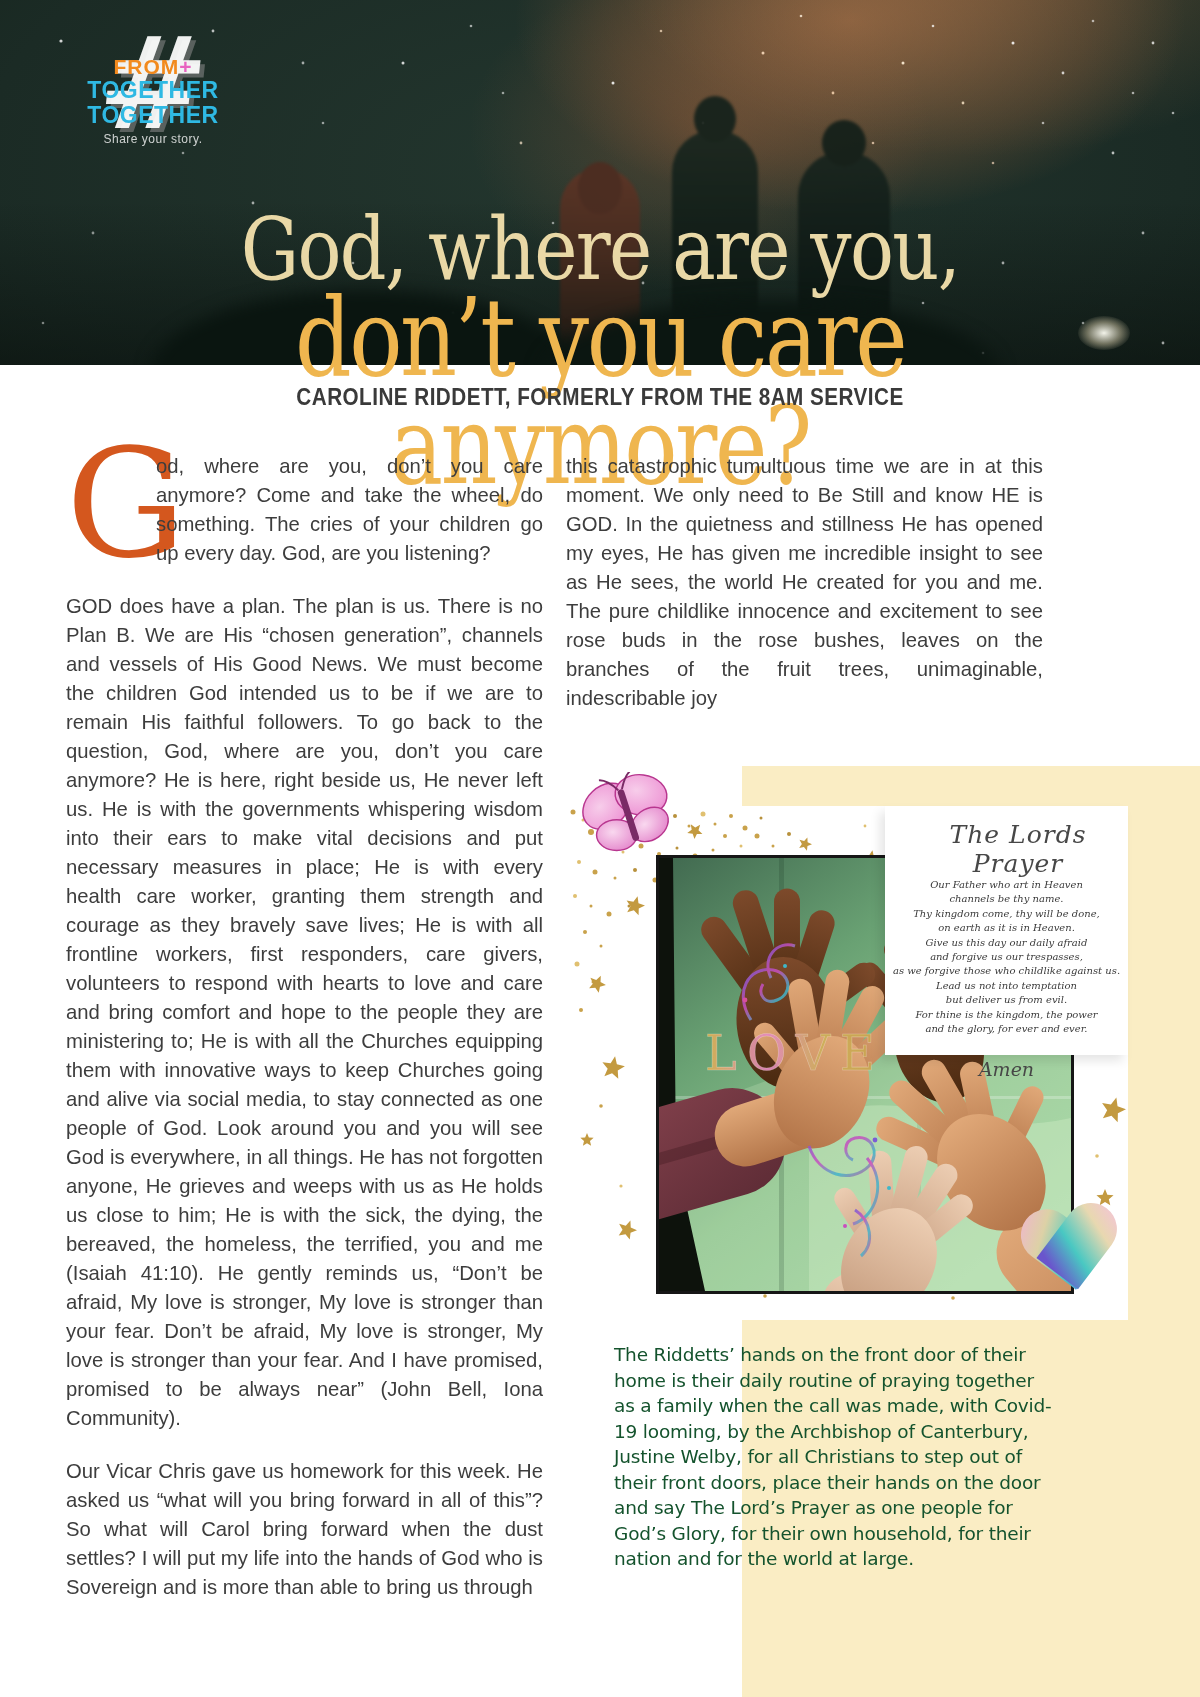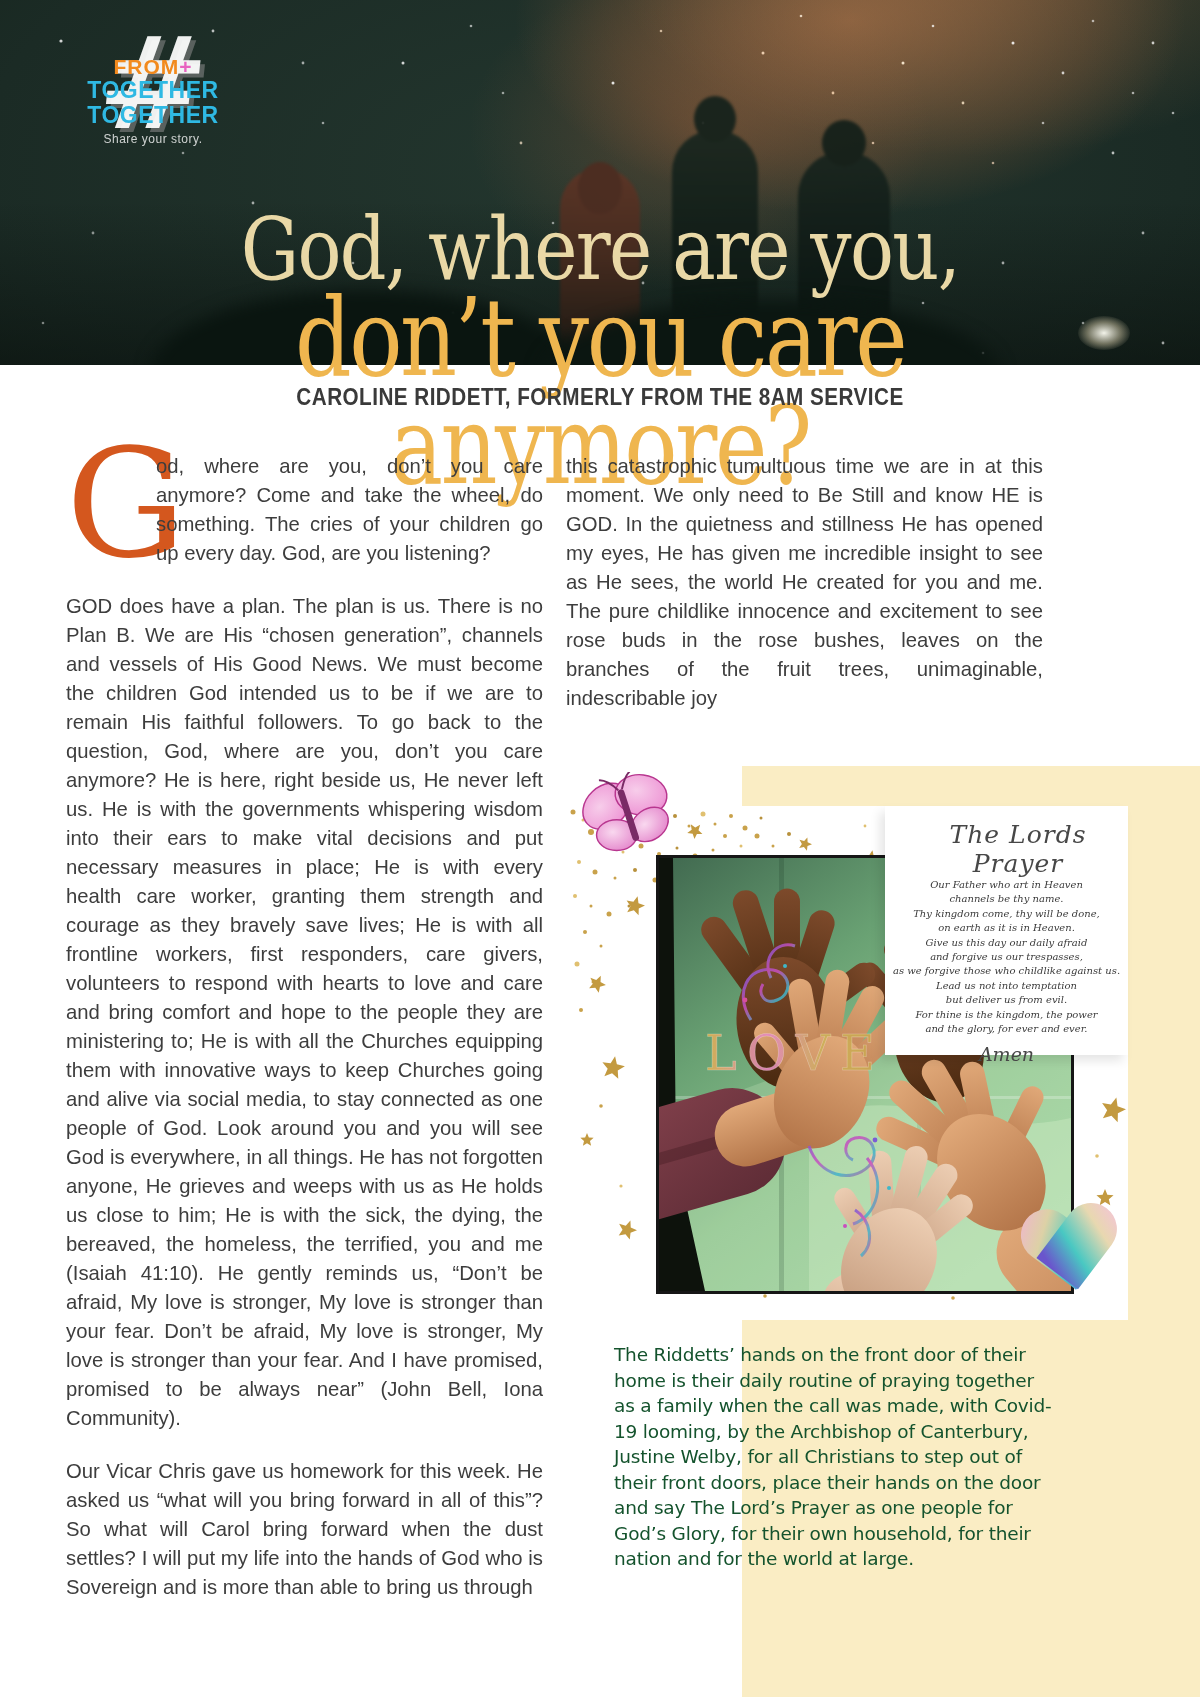--- a/index.html
+++ b/index.html
@@ -95,21 +95,21 @@
   .glitter{position:absolute;left:0;top:0;}
   .photo{position:absolute;left:91px;top:49px;width:412px;height:433px;border:3px solid #161616;
       box-sizing:content-box;overflow:hidden;background:#7db584;}
   .butterfly{position:absolute;left:16px;top:-34px;}
   .prayer{position:absolute;left:320px;top:0;width:243px;height:249px;background:#ffffff;
       box-shadow:-5px 6px 10px rgba(0,0,0,.10);text-align:center;color:#3c3c3c;
       font-family:"DejaVu Serif",serif;}
   .prayer .ptitle{font-style:italic;font-size:25px;margin-top:14px;letter-spacing:1px;color:#474747;padding-left:23px;}
   .prayer .pline{font-style:italic;font-size:10px;line-height:14.4px;color:#3a3a3a;}
   .prayer .pline:first-of-type{margin-top:9px;}
-  .prayer .amen{font-style:italic;font-size:19px;margin-top:7px;color:#474747;}
+  .prayer .amen{font-style:italic;font-size:19px;margin-top:22px;color:#474747;}
   .heart{position:absolute;left:456px;top:402px;width:100px;height:92px;transform:rotate(-8deg);}
   .heart::before,.heart::after{content:"";position:absolute;top:0;width:52px;height:82px;border-radius:50px 50px 0 0;}
   .heart::before{left:50px;transform:rotate(-45deg);transform-origin:0 100%;
       background:linear-gradient(160deg,#f0b6cd,#ddd1a6 30%,#52cfc0 62%,#4b8fd8 88%);}
   .heart::after{left:0;transform:rotate(45deg);transform-origin:100% 100%;
       background:linear-gradient(200deg,#f4c3d8,#e8d8b0 28%,#49c8c2 62%,#6a55cc 92%);}
 
   
   .caption{position:absolute;left:614px;top:1342px;width:438px;
       font-family:"DejaVu Sans",sans-serif;font-size:18.5px;line-height:25.5px;

